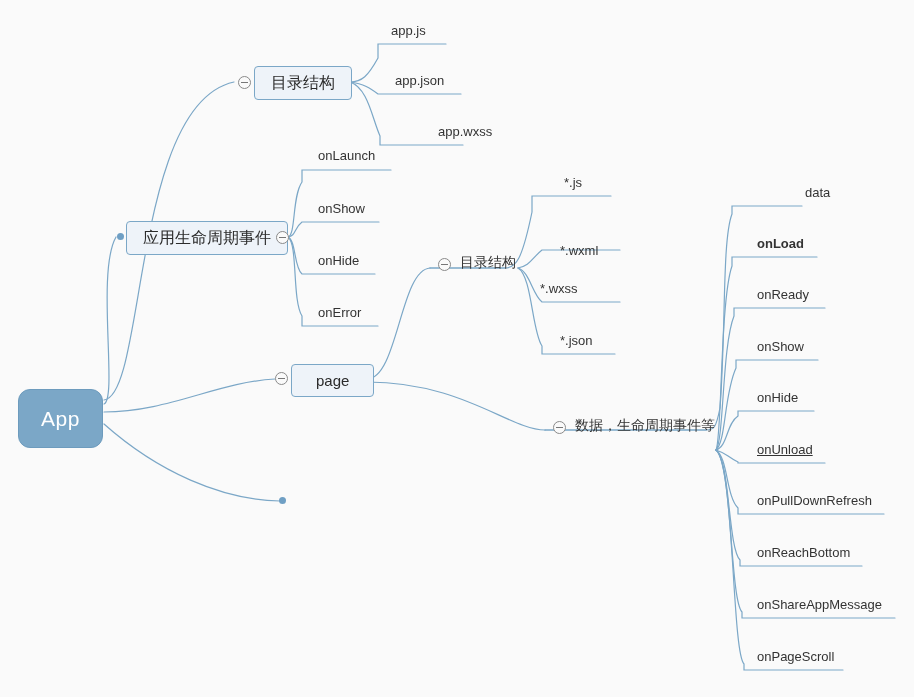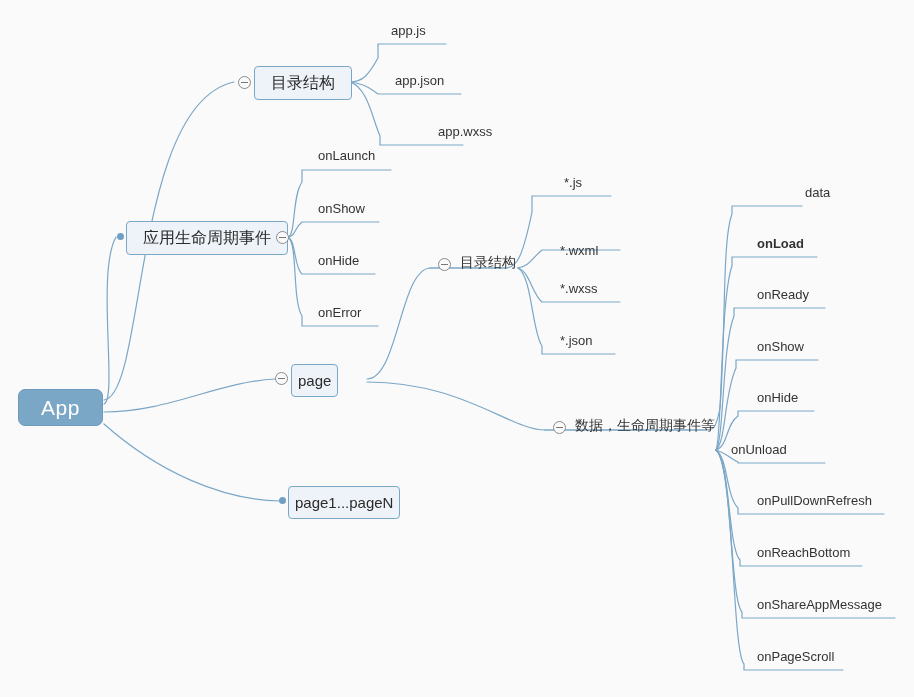--- a/index.html
+++ b/index.html
@@ -29,36 +29,36 @@
   }
   .node {
     position: absolute;
     white-space: nowrap;
   }
   
   .node-root {
     background: #7ba7c7;
     color: #ffffff;
     border: 1px solid #6d9bbd;
-    border-radius: 7px;
+    border-radius: 12px;
     font-size: 21px;
     line-height: 1;
-    padding: 7px 22px;
+    padding: 18px 22px;
     letter-spacing: 0.5px;
     text-align: center;
   }
   
   .node-box {
     background: #eef3f9;
     border: 1px solid #7ba7c7;
     border-radius: 4px;
     color: #2b2b2b;
     font-size: 15px;
     line-height: 1;
-    padding: 8px 6px;
+    padding: 8px 24px;
   }
   .node-box.cjk { font-size: 16px; padding: 8px 16px; }
   
   .node-plain {
     color: #333333;
     font-size: 13px;
     line-height: 1;
   }
   .node-plain.cjk { font-size: 14px; }
   
@@ -139,21 +139,20 @@
 
   <div class="node node-box cjk" style="left:254px; top:66px;">目录结构</div>
   <div class="toggle" style="left:238px; top:76px;"></div>
 
   <div class="node node-box cjk" style="left:126px; top:221px;">应用生命周期事件</div>
   <div class="toggle" style="left:276px; top:231px;"></div>
 
   <div class="node node-box" style="left:291px; top:364px;">page</div>
   <div class="toggle" style="left:275px; top:372px;"></div>
 
-  <div class="node node-box" style="left:288px; top:486px;">page1...pageN</div>
   <div class="dot" style="left:279px; top:497px;"></div>
 
   <div class="dot" style="left:117px; top:233px;"></div>
 
   <div class="node node-plain cjk" style="left:460px; top:255px;">目录结构</div>
   <div class="toggle" style="left:438px; top:258px;"></div>
 
   <div class="node node-plain cjk" style="left:575px; top:418px;">数据，生命周期事件等</div>
   <div class="toggle" style="left:553px; top:421px;"></div>
 
@@ -161,27 +160,27 @@
   <div class="node node-plain" style="left:395px; top:74px;">app.json</div>
   <div class="node node-plain" style="left:390px; top:125px;margin-left:48px;">app.wxss</div>
 
   <div class="node node-plain" style="left:318px; top:149px;">onLaunch</div>
   <div class="node node-plain" style="left:318px; top:202px;">onShow</div>
   <div class="node node-plain" style="left:318px; top:254px;">onHide</div>
   <div class="node node-plain" style="left:318px; top:306px;">onError</div>
 
   <div class="node node-plain" style="left:564px; top:176px;">*.js</div>
   <div class="node node-plain" style="left:560px; top:244px;">*.wxml</div>
-  <div class="node node-plain" style="left:560px; top:282px;">*.wxss</div>
+  <div class="node node-plain" style="left:540px; top:282px;">*.wxss</div>
   <div class="node node-plain" style="left:560px; top:334px;">*.json</div>
 
   <div class="node node-plain" style="left:757px; top:186px;margin-left:48px;">data</div>
   <div class="node node-plain" style="left:757px; top:237px;font-weight:bold;">onLoad</div>
   <div class="node node-plain" style="left:757px; top:288px;">onReady</div>
   <div class="node node-plain" style="left:757px; top:340px;">onShow</div>
   <div class="node node-plain" style="left:757px; top:391px;">onHide</div>
-  <div class="node node-plain" style="left:731px; top:443px;">onUnload</div>
+  <div class="node node-plain" style="left:757px; top:443px;text-decoration:underline;">onUnload</div>
   <div class="node node-plain" style="left:757px; top:494px;">onPullDownRefresh</div>
   <div class="node node-plain" style="left:757px; top:546px;">onReachBottom</div>
   <div class="node node-plain" style="left:757px; top:598px;">onShareAppMessage</div>
   <div class="node node-plain" style="left:757px; top:650px;">onPageScroll</div>
 
 </div>
 
 </body></html>

